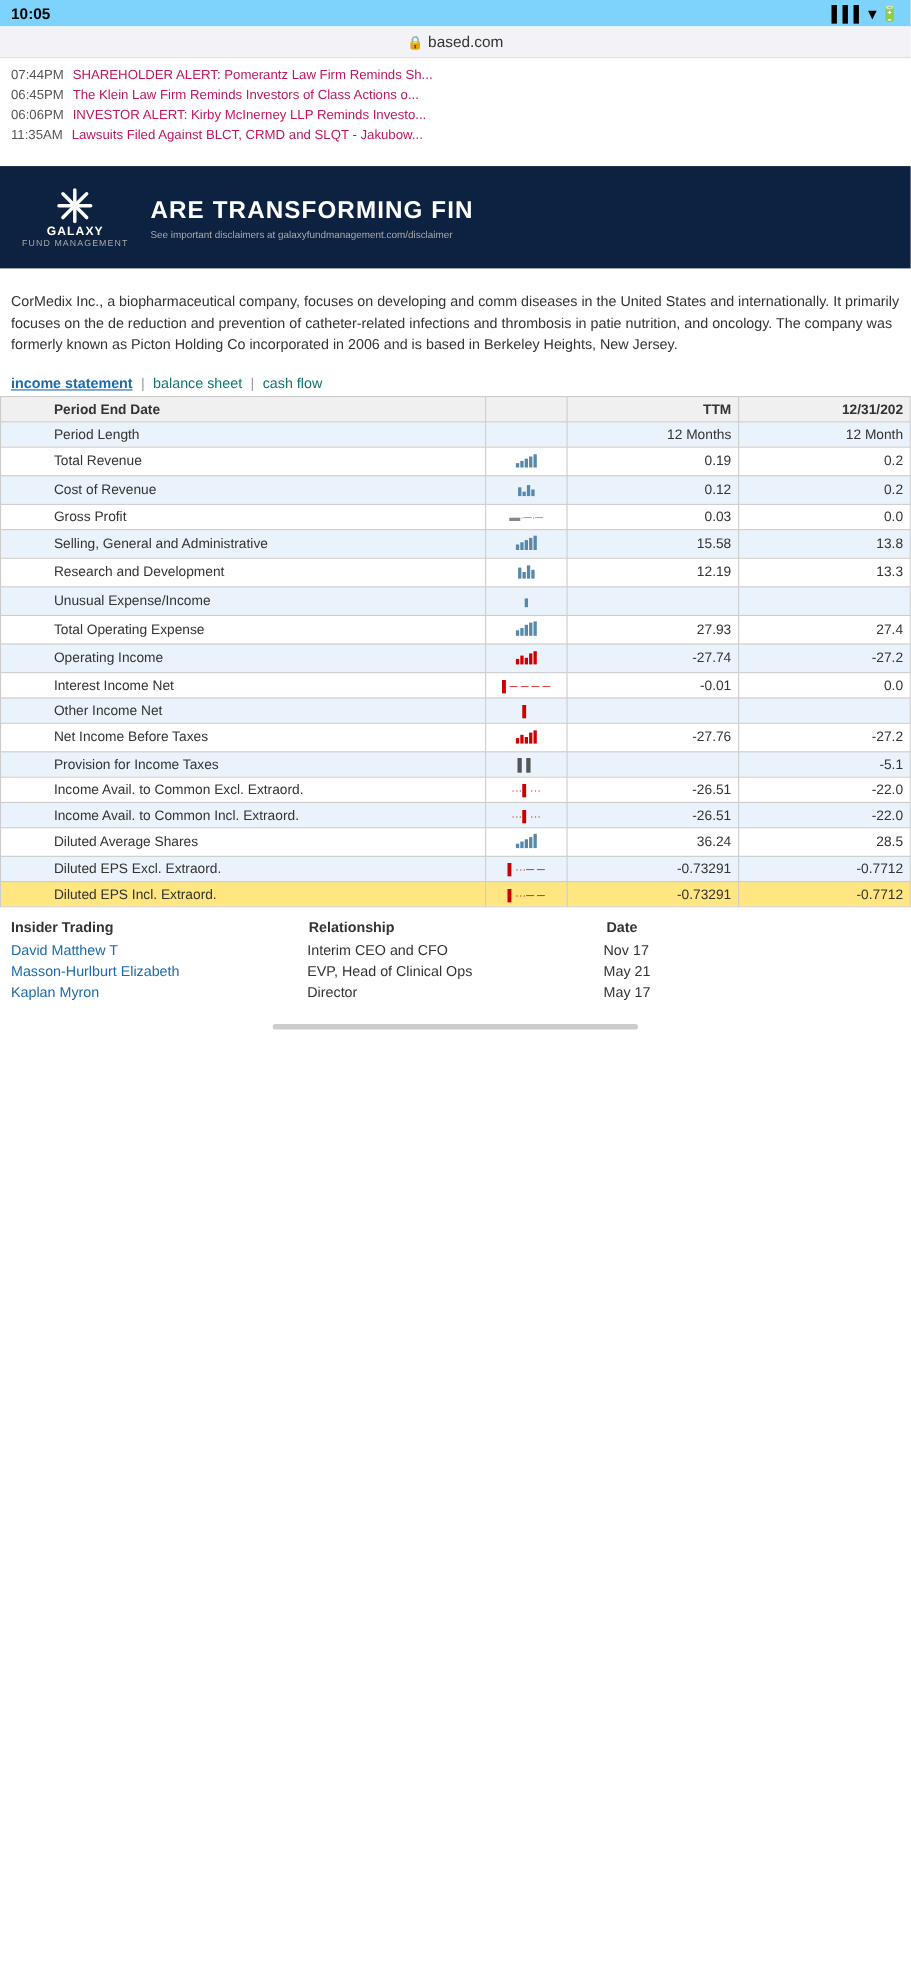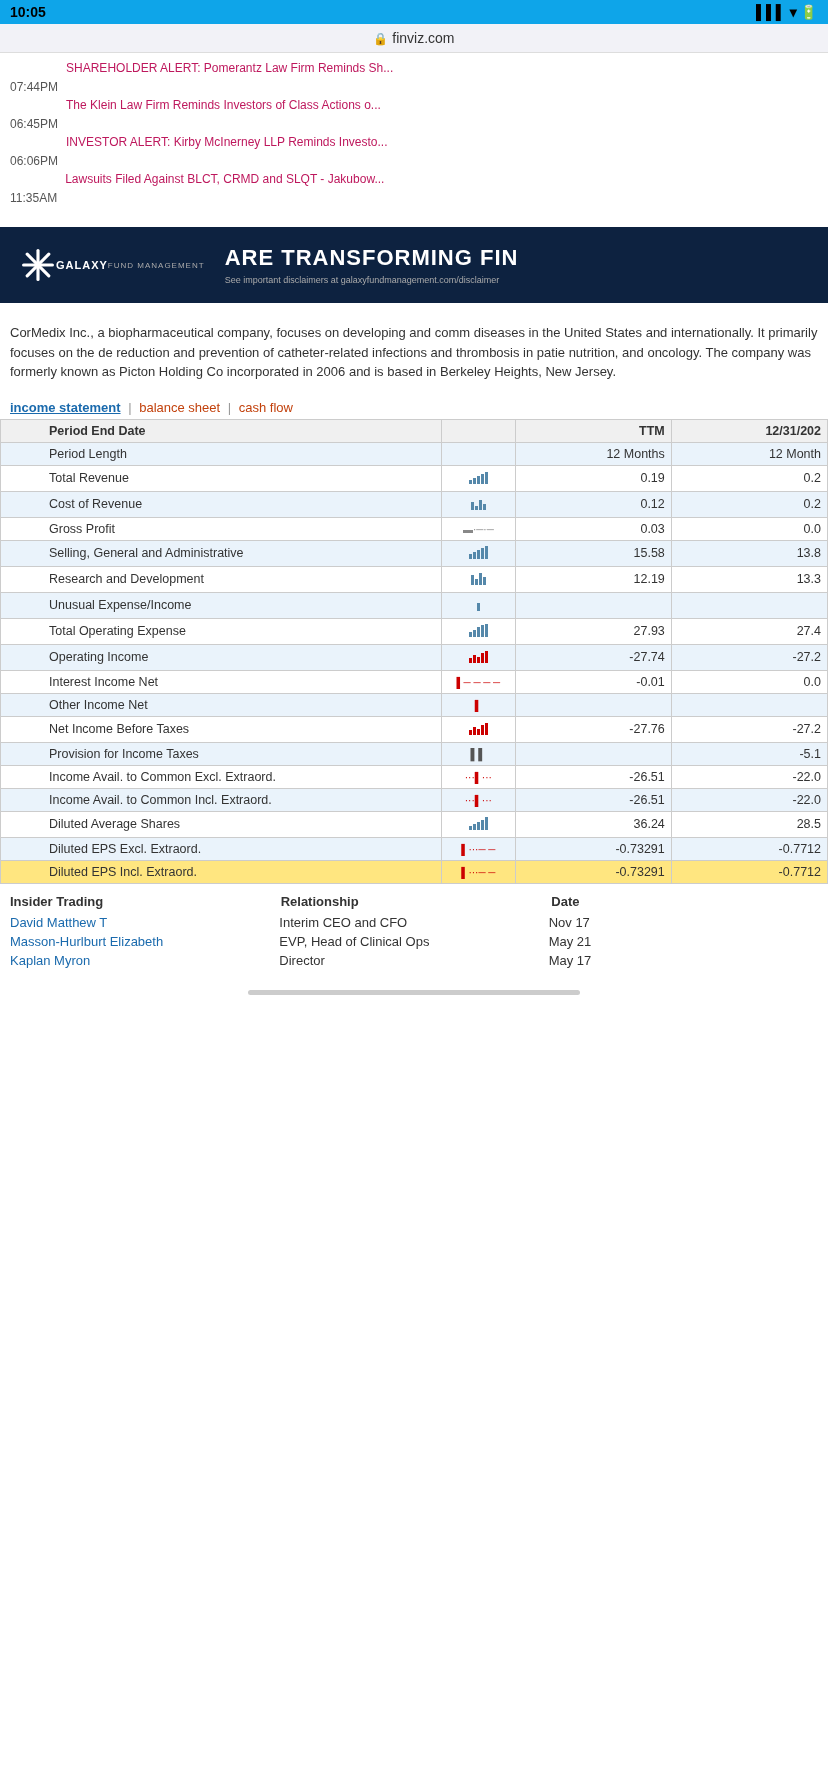--- a/index.html
+++ b/index.html
@@ -10,21 +10,21 @@
       width: 828px;
       overflow-x: hidden;
     }
 
     
     .status-bar {
       display: flex;
       justify-content: space-between;
       align-items: center;
       padding: 4px 10px;
-      background: #0ea5e9;
+      background: #7dd3fc;
       font-size: 14px;
       font-weight: bold;
     }
 
     
     .browser-bar {
       background: #f2f2f7;
       padding: 6px 12px;
       text-align: center;
       font-size: 14px;
@@ -37,54 +37,54 @@
     .news-section {
       padding: 8px 10px;
       background: #fff;
     }
     .news-item {
       display: flex;
       gap: 8px;
       margin-bottom: 4px;
       font-size: 12px;
     }
-    .news-time { color: #555; white-space: nowrap; flex-shrink: 0; margin-top: 19px; }
+    .news-time { color: #555; white-space: nowrap; flex-shrink: 0; }
     .news-text { color: #be185d; overflow: hidden; white-space: nowrap; text-overflow: ellipsis; }
 
     
     .ad-banner {
       background: #0d2240;
       color: white;
       padding: 18px 20px;
       display: flex;
       align-items: center;
       gap: 20px;
       margin: 10px 0;
       overflow: hidden;
     }
-    .galaxy-logo { display: flex; flex-direction: row; align-items: center; flex-shrink: 0; }
+    .galaxy-logo { display: flex; flex-direction: column; align-items: center; flex-shrink: 0; }
     .galaxy-name { font-size: 11px; font-weight: bold; color: white; letter-spacing: 1px; }
     .galaxy-sub { font-size: 8px; color: #aaa; letter-spacing: 1px; }
     .ad-text { font-size: 22px; font-weight: bold; color: white; letter-spacing: 1px; }
     .ad-disclaimer { font-size: 9px; color: #aaa; margin-top: 4px; }
 
     
     .description {
       padding: 10px 10px;
       font-size: 13px;
       color: #333;
       line-height: 1.5;
     }
 
     
     .fin-tabs {
       padding: 8px 10px 4px 10px;
       font-size: 13px;
     }
-    .fin-tabs a { color: #c2410c; text-decoration: none; }
+    .fin-tabs a { color: #0f766e; text-decoration: none; }
     .fin-tabs .active { color: #1a6aad; font-weight: bold; text-decoration: underline; }
     .fin-tabs .separator { color: #999; margin: 0 4px; }
 
     
     .fin-table {
       width: 100%;
       border-collapse: collapse;
       font-size: 12.5px;
     }
     .fin-table td {
@@ -164,21 +164,21 @@
 </head>
 <body>
 
 <div class="status-bar">
   <span>10:05</span>
   <span>▌▌▌ ▾ 🔋</span>
 </div>
 
 <div class="browser-bar">
   <span class="lock-icon">🔒</span>
-  <span>finviz.com</span>
+  <span>based.com</span>
 </div>
 
 <div class="news-section">
   <div class="news-item">
     <span class="news-time">07:44PM</span>
     <span class="news-text">SHAREHOLDER ALERT: Pomerantz Law Firm Reminds Sh...</span>
   </div>
   <div class="news-item">
     <span class="news-time">06:45PM</span>
     <span class="news-text">The Klein Law Firm Reminds Investors of Class Actions o...</span>

